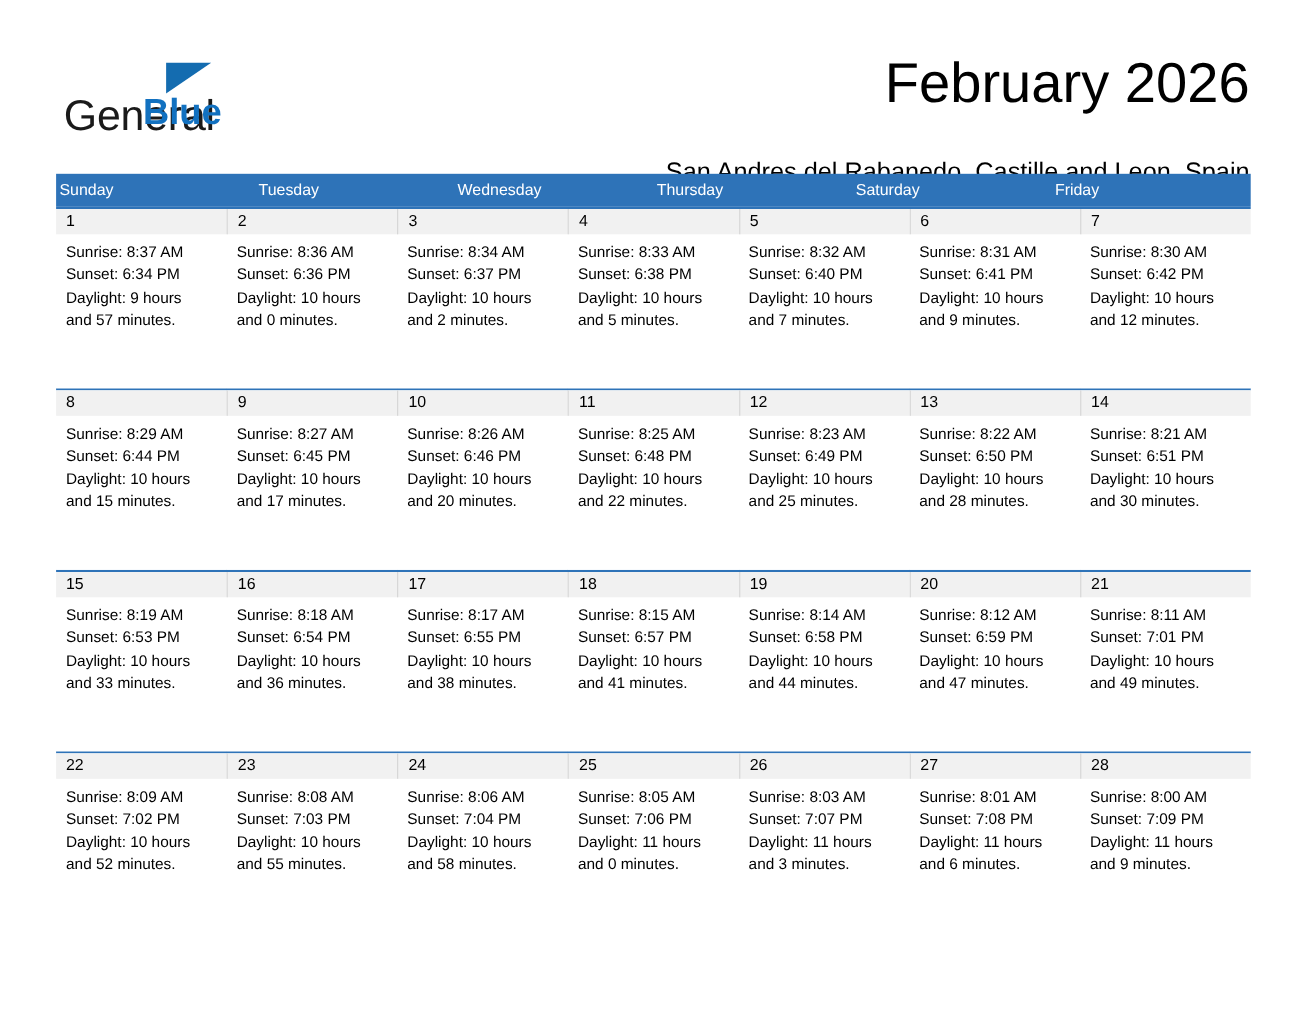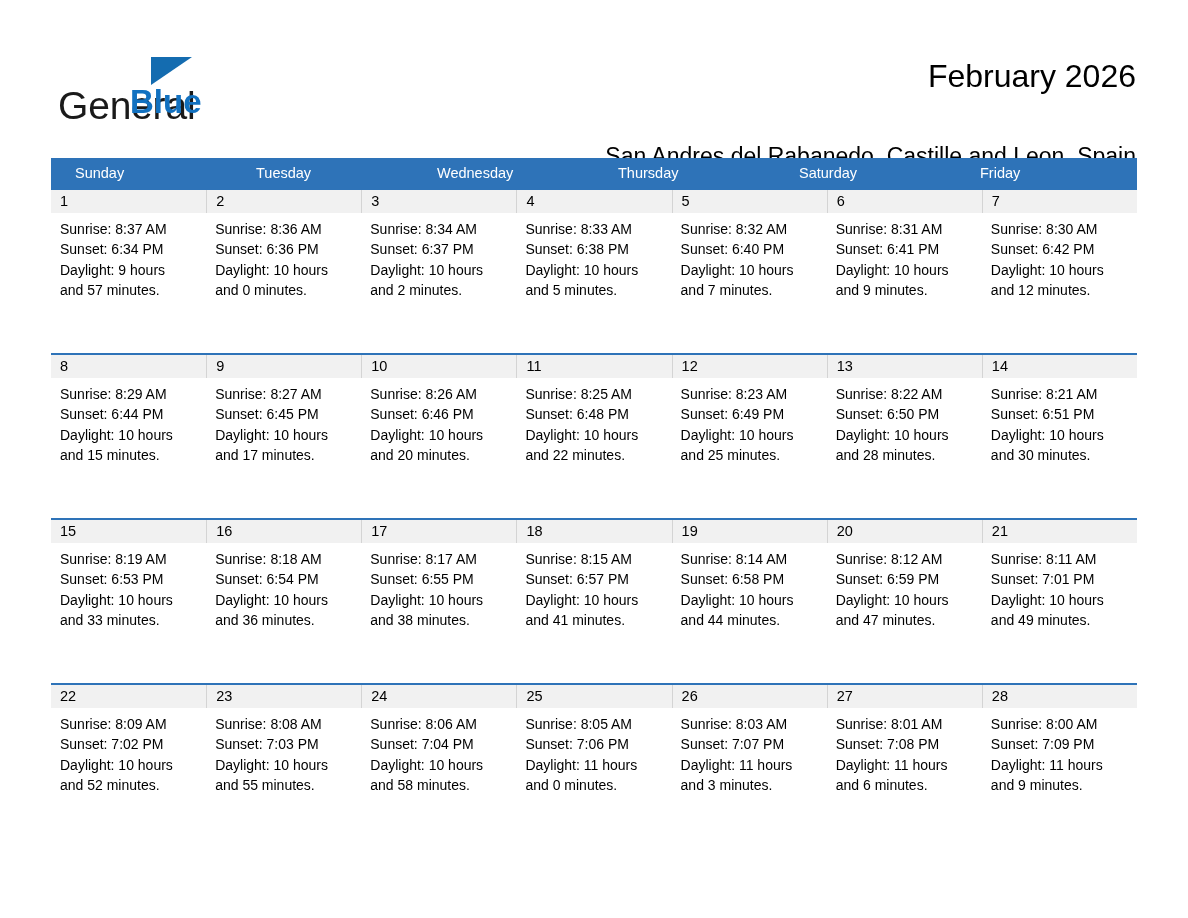--- a/index.html
+++ b/index.html
@@ -64,21 +64,21 @@
     font-size: 33px;
     line-height: 36px;
     color: #1271c0;
     font-weight: 700;
   }
 
   .title {
     position: absolute;
     right: 52px;
     top: 52px;
-    font-size: 32px;
+    font-size: 51px;
     line-height: 48px;
     color: #000000;
     text-align: right;
     white-space: nowrap;
   }
   .subtitle {
     position: absolute;
     right: 52px;
     top: 112px;
     font-size: 23px;
@@ -101,21 +101,21 @@
     display: flex;
     background: #2e73b8;
     height: 30px;
   }
   .cal-head .hcell {
     flex: 1 1 0;
     min-width: 0;
     color: #ffffff;
     font-size: 14.5px;
     line-height: 30px;
-    padding-left: 24px;
+    padding-left: 3px;
     box-sizing: border-box;
     white-space: nowrap;
     overflow: hidden;
   }
 
   .week {
     display: flex;
     border-top: 2px solid #2e73b8;
     height: 165px;
     box-sizing: border-box;

